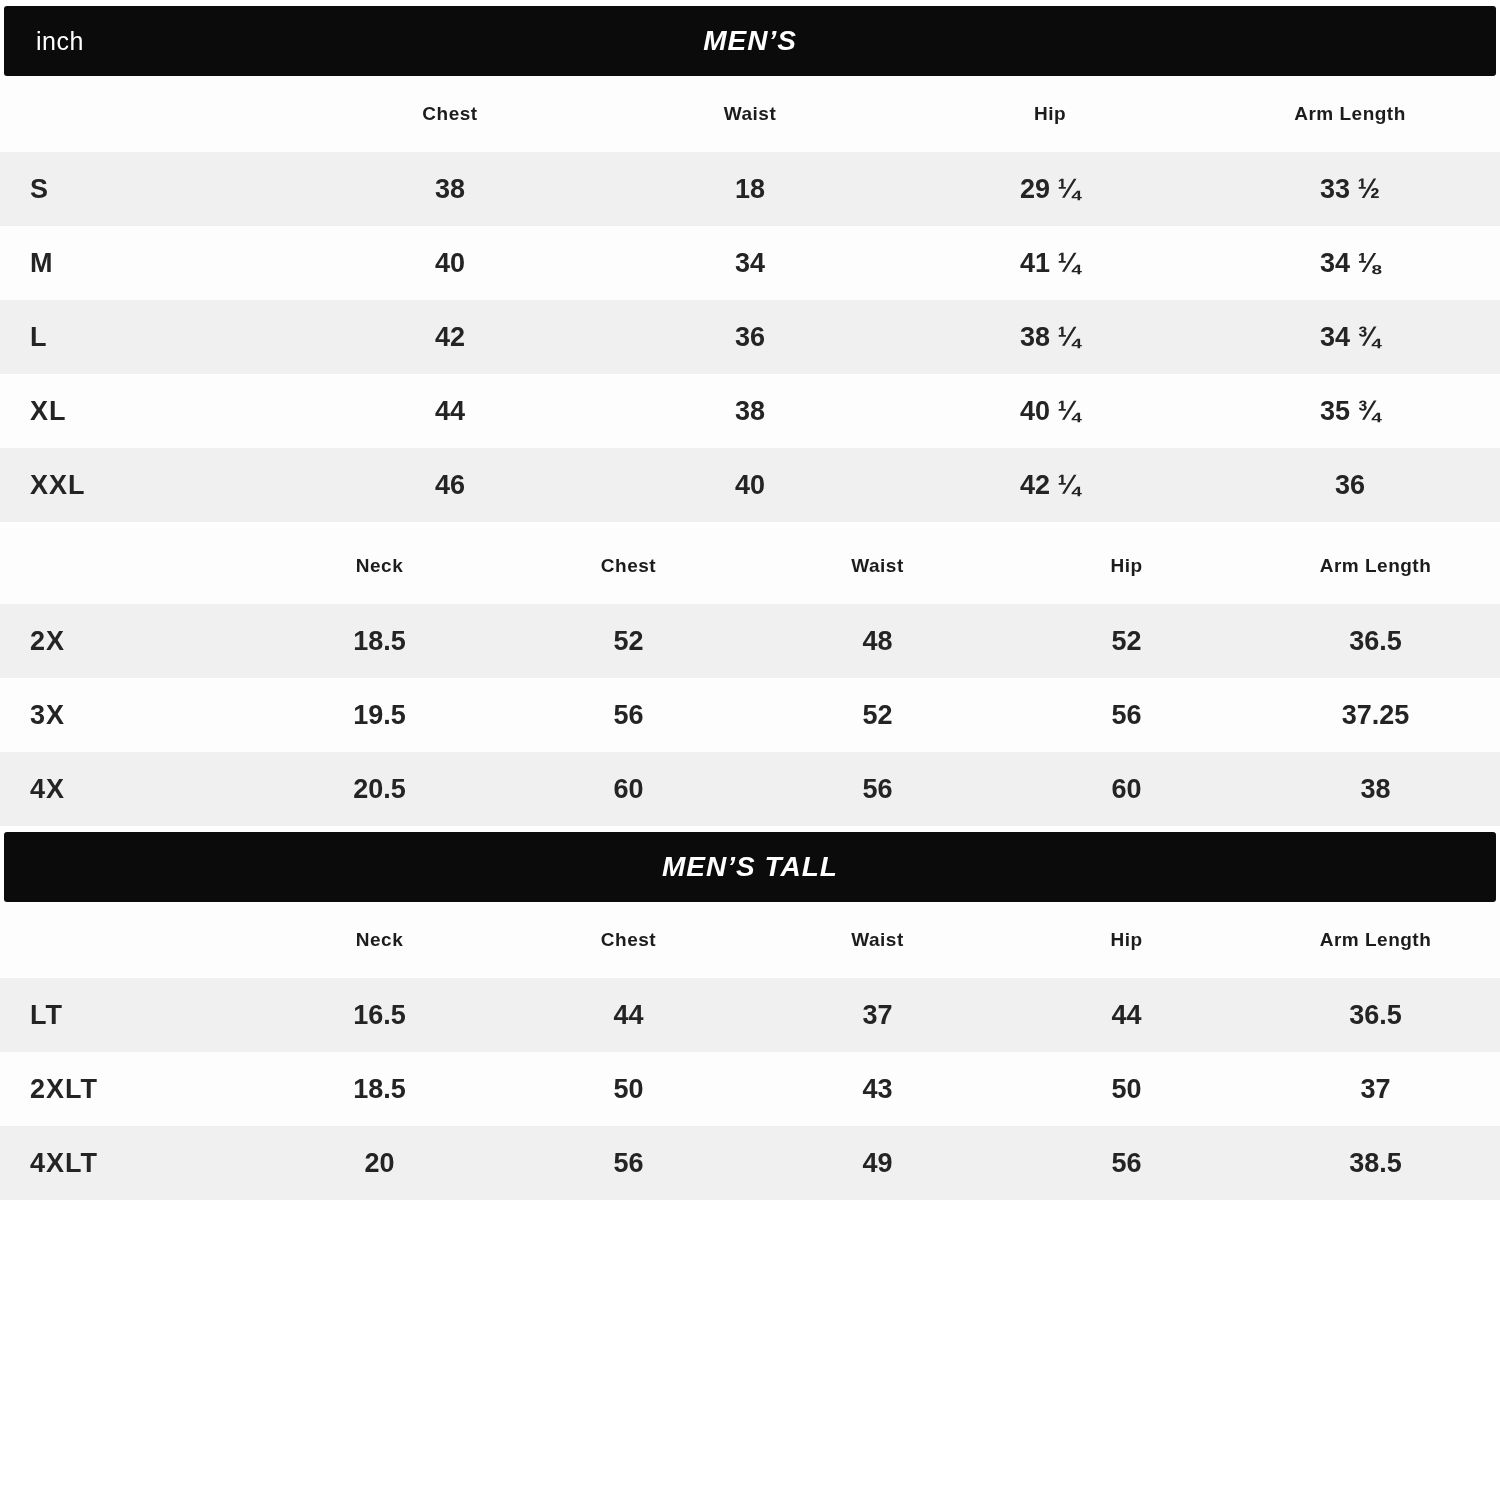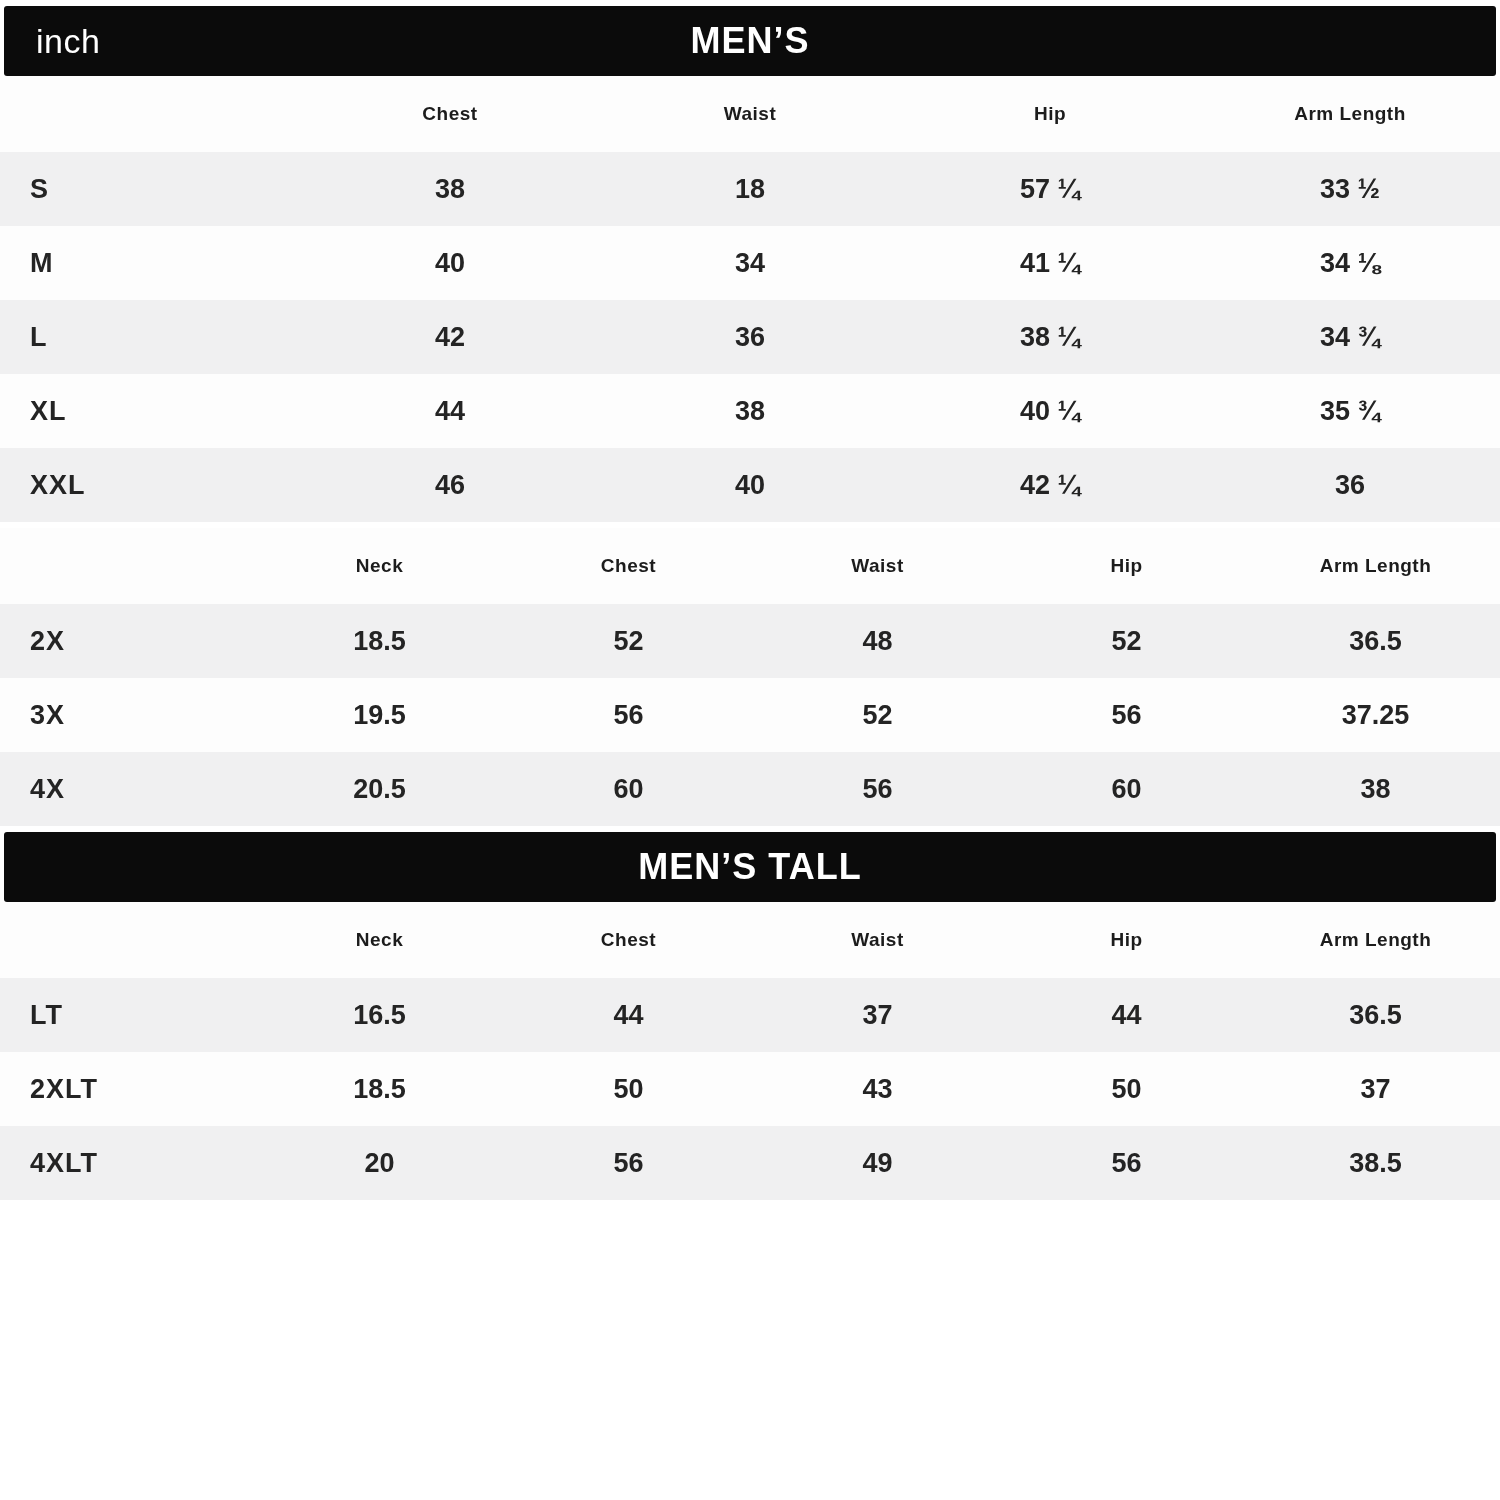--- a/index.html
+++ b/index.html
@@ -31,28 +31,29 @@
     display: flex;
     align-items: center;
     justify-content: center;
     color: #ffffff;
   }
   .band .unit {
     position: absolute;
     left: 32px;
     top: 50%;
     transform: translateY(-50%);
-    font-size: 34px;
+    font-size: 25px;
     font-weight: 400;
     letter-spacing: 0.5px;
   }
   .band .title {
-    font-size: 36px;
+    font-size: 28px;
     font-weight: 700;
     letter-spacing: 1px;
+    font-style: italic;
   }
   .band .title b { font-weight: 800; }
   table {
     width: 100%;
     border-collapse: collapse;
     table-layout: fixed;
   }
   thead tr { height: 76px; background: #fdfdfd; }
   tbody tr { height: 74px; }
   tbody tr:nth-child(odd)  { background: #f0f0f1; }
@@ -112,21 +113,21 @@
           <th>Hip</th>
           <th>Arm Length</th>
         </tr>
       </thead>
       <tbody>
 
       <tr>
           <td class="size-cell">S</td>
           <td>38</td>
           <td>18</td>
-          <td>57 ¼</td>
+          <td>29 ¼</td>
           <td>33 ½</td>
         </tr>
           <tr>
           <td class="size-cell">M</td>
           <td>40</td>
           <td>34</td>
           <td>41 ¼</td>
           <td>34 ⅛</td>
         </tr>
           <tr>

